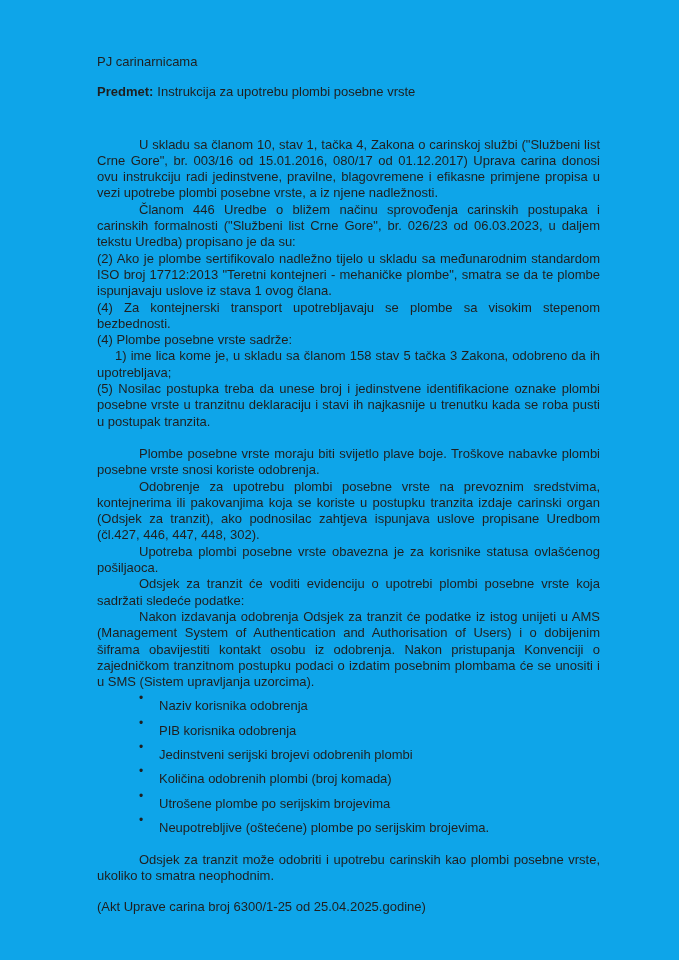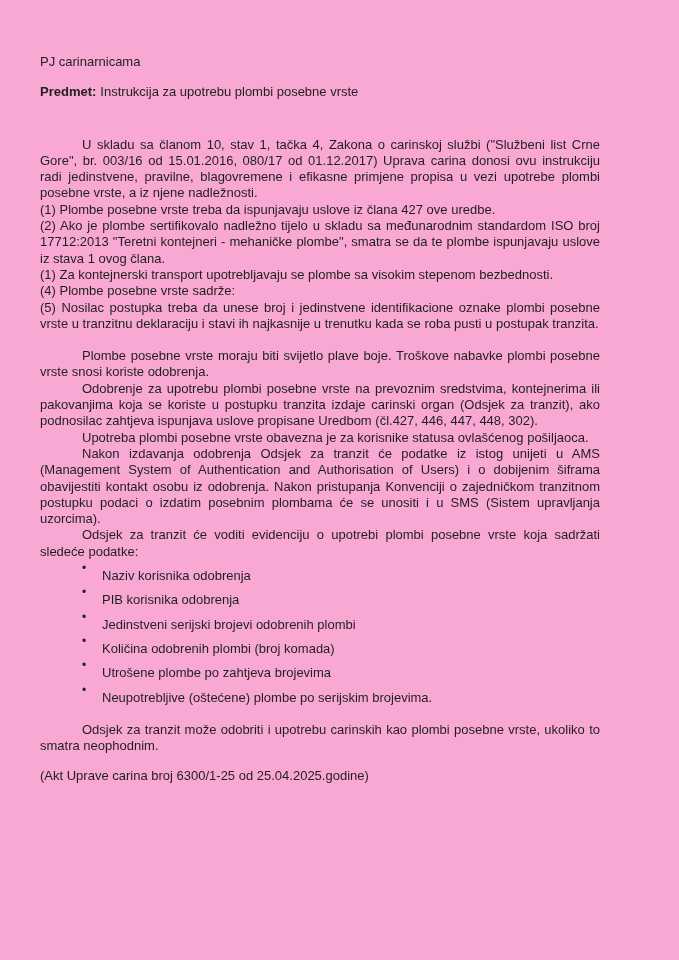--- a/index.html
+++ b/index.html
@@ -4,23 +4,23 @@
 <style>
   html, body {
     margin: 0;
     padding: 0;
     background: #ffffff;
   }
   .page {
     position: relative;
     width: 679px;
     height: 960px;
-    background: #f9a8d4;
+    background: #0ea5e9;
     box-sizing: border-box;
-    padding: 54px 79px 0 40px;
+    padding: 54px 79px 0 97px;
     font-family: "Liberation Sans", "DejaVu Sans", sans-serif;
     font-size: 13px;
     line-height: 16.3px;
     color: #1f1f1f;
     overflow: hidden;
   }
   .page p {
     margin: 0;
     text-align: justify;
   }
@@ -65,54 +65,55 @@
 
   <p class="line">PJ carinarnicama</p>
 
   <div class="sp-small"></div>
 
   <p class="line"><span class="subject-label">Predmet:</span><span>Instrukcija za upotrebu plombi posebne vrste</span></p>
 
   <div class="sp-large"></div>
 
   <p class="indent">U skladu sa članom 10, stav 1, tačka 4, Zakona o carinskoj službi ("Službeni list Crne Gore", br. 003/16 od 15.01.2016, 080/17 od 01.12.2017) Uprava carina donosi ovu instrukciju radi jedinstvene, pravilne, blagovremene i efikasne primjene propisa u vezi upotrebe plombi posebne vrste, a iz njene nadležnosti.</p>
+  <p class="indent">Članom 446 Uredbe o bližem načinu sprovođenja carinskih postupaka i carinskih formalnosti ("Službeni list Crne Gore", br. 026/23 od 06.03.2023, u daljem tekstu Uredba) propisano je da su:</p>
 
-  <p>(1) Plombe posebne vrste treba da ispunjavaju uslove iz člana 427 ove uredbe.</p>
   <p>(2) Ako je plombe sertifikovalo nadležno tijelo u skladu sa međunarodnim standardom ISO broj 17712:2013 "Teretni kontejneri - mehaničke plombe", smatra se da te plombe ispunjavaju uslove iz stava 1 ovog člana.</p>
-  <p>(1) Za kontejnerski transport upotrebljavaju se plombe sa visokim stepenom bezbednosti.</p>
+  <p>(4) Za kontejnerski transport upotrebljavaju se plombe sa visokim stepenom bezbednosti.</p>
   <p>(4) Plombe posebne vrste sadrže:</p>
+  <p class="subindent">1) ime lica kome je, u skladu sa članom 158 stav 5 tačka 3 Zakona, odobreno da ih upotrebljava;</p>
   <p>(5) Nosilac postupka treba da unese broj i jedinstvene identifikacione oznake plombi posebne vrste u tranzitnu deklaraciju i stavi ih najkasnije u trenutku kada se roba pusti u postupak tranzita.</p>
 
   <div class="sp-line"></div>
 
   <p class="indent">Plombe posebne vrste moraju biti svijetlo plave boje. Troškove nabavke plombi posebne vrste snosi koriste odobrenja.</p>
   <p class="indent">Odobrenje za upotrebu plombi posebne vrste na prevoznim sredstvima, kontejnerima ili pakovanjima koja se koriste u postupku tranzita izdaje carinski organ (Odsjek za tranzit), ako podnosilac zahtjeva ispunjava uslove propisane Uredbom (čl.427, 446, 447, 448, 302).</p>
   <p class="indent">Upotreba plombi posebne vrste obavezna je za korisnike statusa ovlašćenog pošiljaoca.</p>
+  <p class="indent">Odsjek za tranzit će voditi evidenciju o upotrebi plombi posebne vrste koja sadržati sledeće podatke:</p>
   <p class="indent">Nakon izdavanja odobrenja Odsjek za tranzit će podatke iz istog unijeti u AMS (Management System of Authentication and Authorisation of Users) i o dobijenim šiframa obavijestiti kontakt osobu iz odobrenja. Nakon pristupanja Konvenciji o zajedničkom tranzitnom postupku podaci o izdatim posebnim plombama će se unositi i u SMS (Sistem upravljanja uzorcima).</p>
-  <p class="indent">Odsjek za tranzit će voditi evidenciju o upotrebi plombi posebne vrste koja sadržati sledeće podatke:</p>
 
   <div class="bullet-row">
     <span class="bullet-glyph">•</span>
     <span class="bullet-text">Naziv korisnika odobrenja</span>
   </div>
   <div class="bullet-row">
     <span class="bullet-glyph">•</span>
     <span class="bullet-text">PIB korisnika odobrenja</span>
   </div>
   <div class="bullet-row">
     <span class="bullet-glyph">•</span>
     <span class="bullet-text">Jedinstveni serijski brojevi odobrenih plombi</span>
   </div>
   <div class="bullet-row">
     <span class="bullet-glyph">•</span>
     <span class="bullet-text">Količina odobrenih plombi (broj komada)</span>
   </div>
   <div class="bullet-row">
     <span class="bullet-glyph">•</span>
-    <span class="bullet-text">Utrošene plombe po zahtjeva brojevima</span>
+    <span class="bullet-text">Utrošene plombe po serijskim brojevima</span>
   </div>
   <div class="bullet-row">
     <span class="bullet-glyph">•</span>
     <span class="bullet-text">Neupotrebljive (oštećene) plombe po serijskim brojevima.</span>
   </div>
 
   <div class="sp-line"></div>
 
   <p class="indent">Odsjek za tranzit može odobriti i upotrebu carinskih kao plombi posebne vrste, ukoliko to smatra neophodnim.</p>
 

